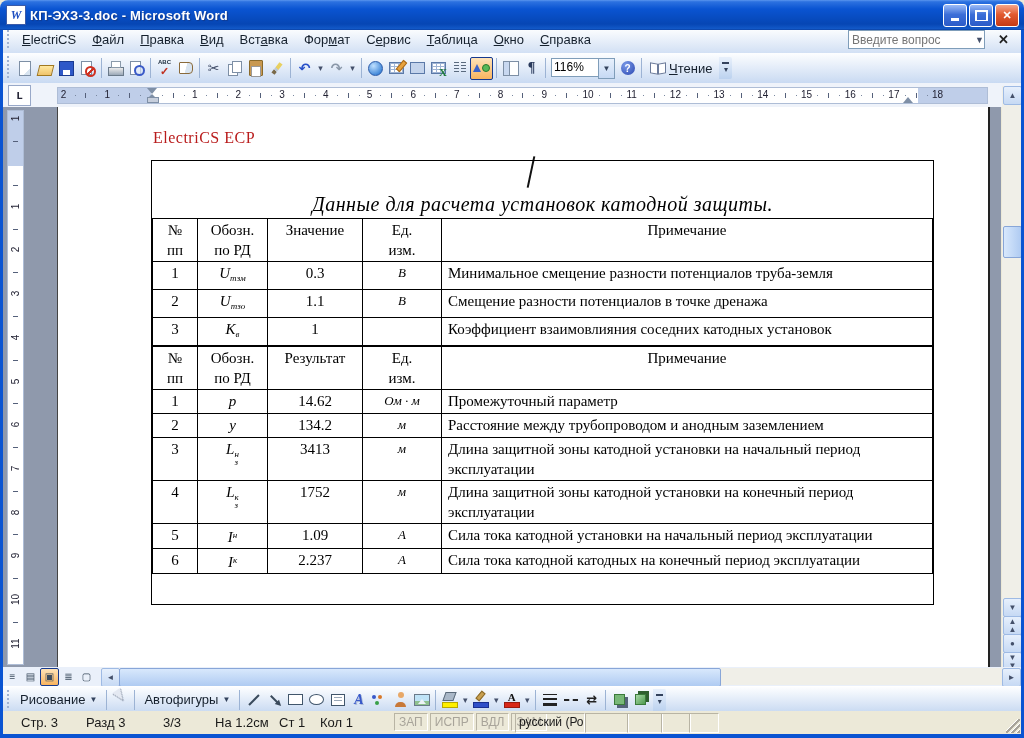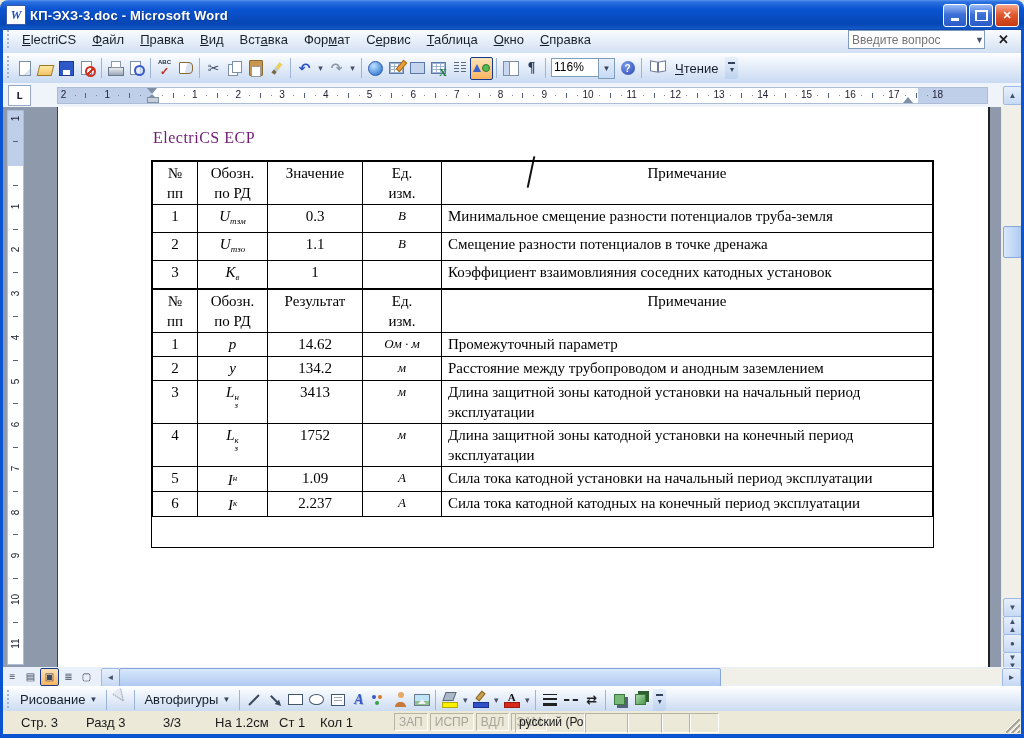--- a/index.html
+++ b/index.html
@@ -78,21 +78,21 @@
   .ic-drawing::after{content:"";width:6px;height:6px;border-radius:50%;background:#58B858;border:1px solid #2A7A2A}
   .ic-document-map::before{content:"";width:5px;height:13px;background:#C8D8F0;border:1px solid #7D8FA5}
   .ic-document-map::after{content:"";width:8px;height:13px;background:#fff;border:1px solid #7D8FA5;border-left:none}
   .ic-show-paragraphs::before{content:"¶";font:bold 14px "Liberation Serif",serif;color:#2A3A5C}
   .zoomcombo{display:flex;margin:0 2px}
   .zoominput{width:42px;height:17px;border:1px solid #7F9DB9;border-right:none;font:12px "Liberation Sans",sans-serif;padding:0 2px}
   .zoomdrop{width:15px;height:19px;border:1px solid #7F9DB9;background:linear-gradient(#E7F0FC,#C6D9F4);
      display:flex;align-items:center;justify-content:center;font-size:8px;color:#33425C}
   .ic-help::before{content:"?";width:14px;height:14px;border-radius:50%;color:#fff;font:bold 10px "Liberation Sans",sans-serif;
      background:radial-gradient(circle at 35% 30%,#7A9AE8,#2A46B0);display:flex;align-items:center;justify-content:center}
-  .readbtn{display:flex;gap:9px;padding:2px 5px;color:#16212E}
+  .readbtn{display:flex;align-items:center;gap:3px;padding:2px 5px;color:#16212E}
   .bookicon{display:flex}
   .bookicon i{width:6px;height:9px;background:#fff;border:1px solid #6A7A9A;display:block}
   .bookicon i:first-child{transform:skewY(10deg)}
   .bookicon i:last-child{transform:skewY(-10deg)}
   .readlabel{display:inline-block}
   .readlabel::first-letter{text-decoration:underline}
   .chevron{width:13px;height:22px;display:flex;flex-direction:column;align-items:center;justify-content:center;color:#33425C;font-size:8px;
      background:linear-gradient(#E8F0FB,#BCD2EF);border-radius:0 2px 2px 0;margin-left:2px}
   .chevron b{width:7px;height:2px;background:#33425C;margin-bottom:1px}
   
@@ -110,21 +110,21 @@
   .ind.box{left:89px;bottom:0;width:10px;height:4px;background:#C6CEDC;border:1px solid #7E8FA6}
   .ind.right{left:845px;bottom:0;border-left:5px solid transparent;border-right:5px solid transparent;border-bottom:6px solid #7E8FA6}
   
   .docarea{position:absolute;left:3px;top:107px;width:998px;height:560px;background:#8F99AC;overflow:hidden}
   .vruler{position:absolute;left:4px;top:3px;width:15px;height:553px;background:#fff;border:1px solid #AEBDD6;overflow:hidden}
   .vmarg{position:absolute;left:0;right:0;background:#BFCEE9}
   .vnum{position:absolute;left:1px;width:12px;text-align:center;font:10px "Liberation Sans",sans-serif;color:#223;transform:rotate(-90deg)}
   .vtick{position:absolute;left:5px;width:5px;height:1px;background:#55607A}
   .page{position:absolute;left:54px;top:0;width:930px;height:560px;background:#fff;
      border-left:1px solid #444;border-right:2px solid #222;overflow:hidden}
-  .apphdr{position:absolute;left:95px;top:22px;font:16px "Liberation Serif",serif;color:#701a75;letter-spacing:.5px}
+  .apphdr{position:absolute;left:95px;top:22px;font:16px "Liberation Serif",serif;color:#b91c1c;letter-spacing:.5px}
   .slash{position:absolute;left:472px;top:49px;width:2px;height:32px;background:#111;transform:rotate(12deg)}
   .docbox{position:absolute;left:93px;top:53px;width:781px;border:1px solid #000}
   .tsec{position:relative}
   .sectitle{position:absolute;bottom:2px;left:0;right:0;text-align:center;
      font:italic 20px "Liberation Serif",serif;color:#000;letter-spacing:.5px}
   table.wtab{border-collapse:collapse;table-layout:fixed;width:100%;font:15px "Liberation Serif",serif;color:#000}
   .wtab th,.wtab td{border:1px solid #000;padding:1px 3px;vertical-align:top;line-height:20px;overflow:hidden}
   .wtab th{font-weight:normal;text-align:center}
   .wtab td.cnum,.wtab td.cval{text-align:center}
   .wtab td.csym{text-align:center;font-style:italic}
@@ -299,20 +299,23 @@
 
 <div class="docarea">
   <div class="vruler">
     <div class="vmarg" style="top:0;height:55px"></div>
     <span><span class="vnum" style="top: 2.3px;">1</span><span class="vnum" style="top: 89.7px;">1</span><span class="vnum" style="top: 133.4px;">2</span><span class="vnum" style="top: 177.1px;">3</span><span class="vnum" style="top: 220.8px;">4</span><span class="vnum" style="top: 264.5px;">5</span><span class="vnum" style="top: 308.2px;">6</span><span class="vnum" style="top: 351.9px;">7</span><span class="vnum" style="top: 395.6px;">8</span><span class="vnum" style="top: 439.3px;">9</span><span class="vnum" style="top: 483px;">10</span><span class="vnum" style="top: 526.7px;">11</span><i class="vtick" style="top: 30.15px;"></i><i class="vtick" style="top: 73.85px;"></i><i class="vtick" style="top: 117.55px;"></i><i class="vtick" style="top: 161.25px;"></i><i class="vtick" style="top: 204.95px;"></i><i class="vtick" style="top: 248.65px;"></i><i class="vtick" style="top: 292.35px;"></i><i class="vtick" style="top: 336.05px;"></i><i class="vtick" style="top: 379.75px;"></i><i class="vtick" style="top: 423.45px;"></i><i class="vtick" style="top: 467.15px;"></i><i class="vtick" style="top: 510.85px;"></i></span>
   </div>
   <div class="page">
     <span class="apphdr">ElectriCS ECP</span>
     <i class="slash"></i>
     <div class="docbox">
+      <div class="tsec" style="height:57px">
+        <span class="sectitle">Данные для расчета установок катодной защиты.</span>
+      </div>
       <table class="wtab" id="t1">
         <colgroup>
             <col style="width:45px">
             <col style="width:70px">
             <col style="width:95px">
             <col style="width:79px">
             <col>
           </colgroup>
       <thead>
             <tr>

